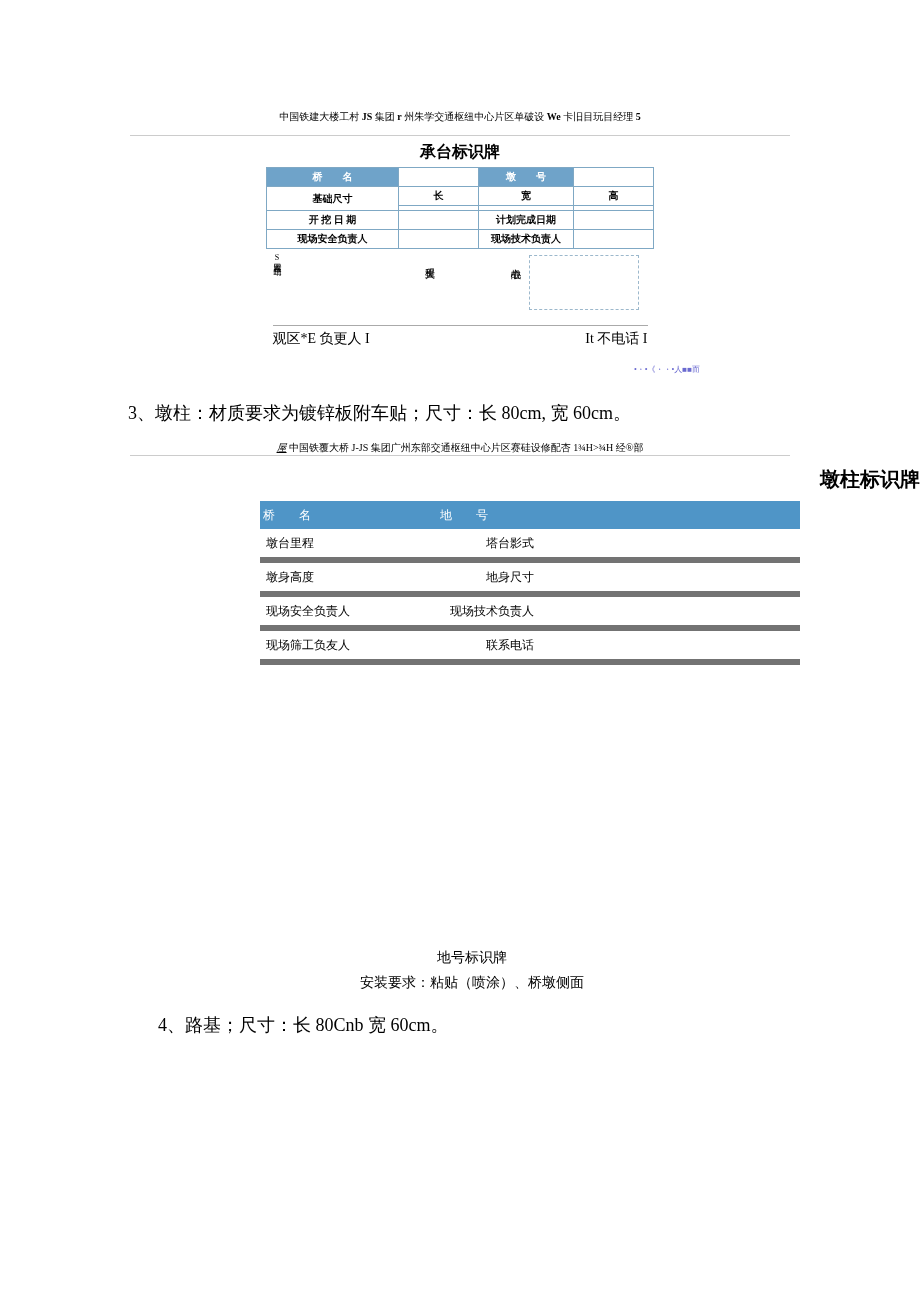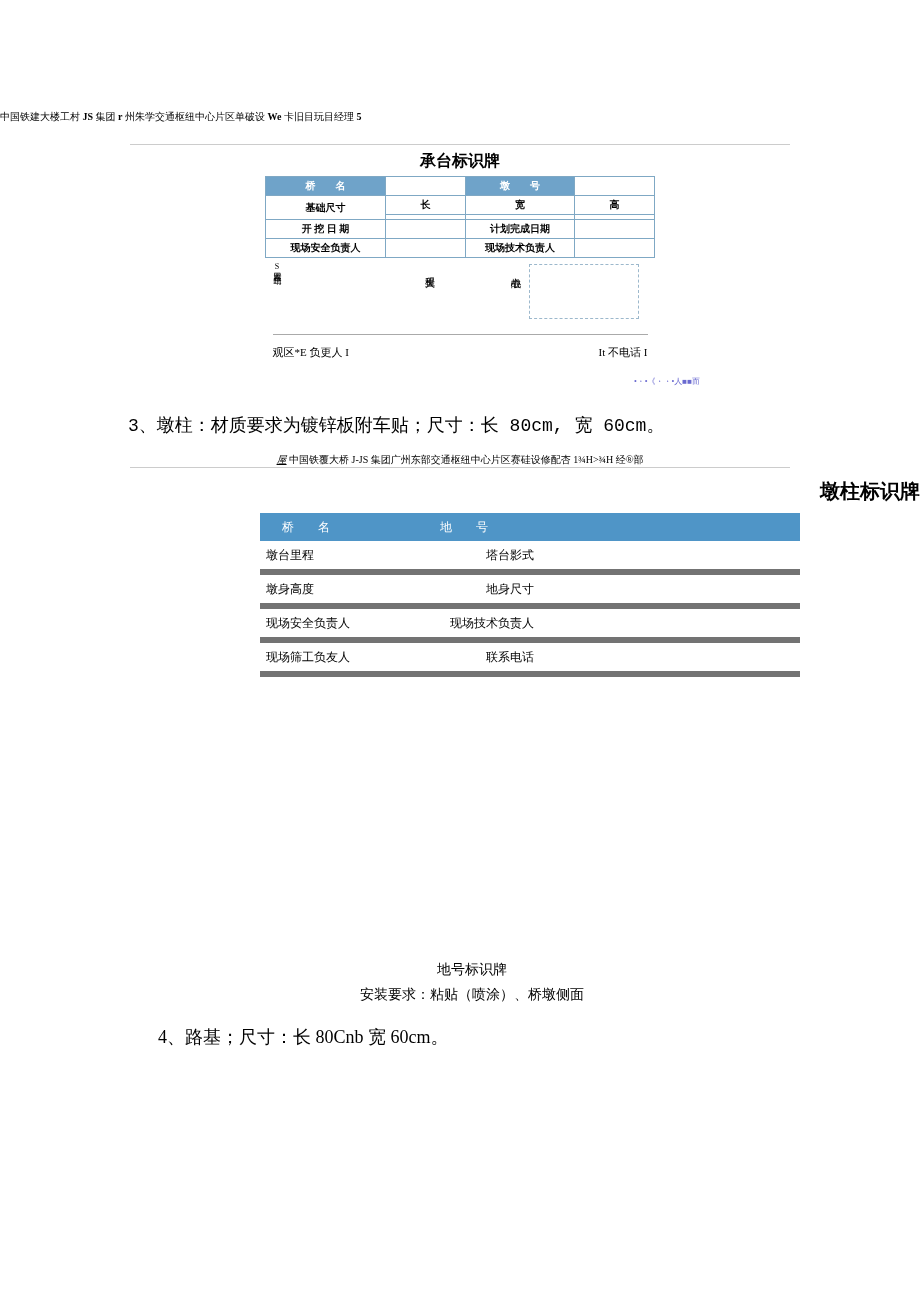--- a/index.html
+++ b/index.html
@@ -5,23 +5,23 @@
     * { box-sizing: border-box; margin: 0; padding: 0; }
     body {
       width: 920px;
       min-height: 1301px;
       background: #fff;
       font-family: "SimSun", "宋体", serif;
       color: #000;
       padding-top: 110px;
     }
     .small-header {
-      text-align: left;
-      font-size: 10px;
-      margin-bottom: 20px;
+      text-align: center;
+      font-size: 10px;
+      margin-bottom: 11px;
     }
     .small-header .bold { font-weight: bold; }
     .hr-line {
       border-top: 1px solid #ccc;
       margin: 0 130px 6px 130px;
     }
 
     
     .table1-title {
       text-align: center;
@@ -33,23 +33,23 @@
       border-collapse: collapse;
       margin: 0 auto;
       font-size: 10px;
     }
     .table1 td, .table1 th {
       border: 1px solid #7fa8c4;
       padding: 2px 4px;
       text-align: center;
     }
     .table1 .hdr { background: #6fa3c9; color: #fff; font-weight: bold; }
-    .t1-c1 { width: 120px; }
+    .t1-c1 { width: 132px; }
     .t1-c2 { width: 80px; }
-    .t1-c3 { width: 109px; }
+    .t1-c3 { width: 95px; }
     .t1-c4 { width: 80px; }
 
     
     .diagram-row {
       width: 375px;
       margin: 4px auto 0 auto;
       position: relative;
       height: 72px;
     }
     .diag-left-label {
@@ -79,36 +79,35 @@
       position: absolute;
       left: 256px; top: 2px;
       width: 110px; height: 55px;
       border: 1px dashed #9cb8cc;
     }
     .under-diagram {
       width: 375px;
       margin: 0 auto;
       display: flex;
       justify-content: space-between;
-      font-size: 11px;
+      font-size: 14px;
       border-top: 1px solid #aaa;
-      padding-top: 10px;
+      padding-top: 4px;
     }
     .tiny-note {
       text-align: right;
       font-size: 8px;
       color: #6a6ad0;
       margin: 16px 220px 0 0;
     }
 
     
     .body-text {
       font-size: 18px;
       margin: 26px 0 16px 128px;
-      font-family: Liberation Mono, monospace;
     }
     .body-text-2 {
       font-size: 18px;
       margin: 18px 0 0 158px;
     }
 
     
     .table2-header-line {
       text-align: center;
       font-size: 10px;
@@ -123,21 +122,21 @@
     }
     .table2-wrap { margin: 0 120px 0 260px; }
     .t2-header-row {
       background: #4f95c7;
       color: #fff;
       font-size: 12px;
       display: flex;
       height: 28px;
       align-items: center;
     }
-    .t2-h1 { width: 180px; padding-left: 22px; letter-spacing: 24px; }
+    .t2-h1 { width: 180px; padding-left: 3px; letter-spacing: 24px; }
     .t2-h2 { width: 100px; letter-spacing: 24px; }
     .t2-row {
       display: flex;
       font-size: 12px;
       border-bottom: 6px solid #737373;
       height: 34px;
       align-items: center;
     }
     .t2-label1 { width: 180px; padding-left: 6px; }
     .t2-label2 { width: 100px; text-align: right; padding-right: 6px; }

